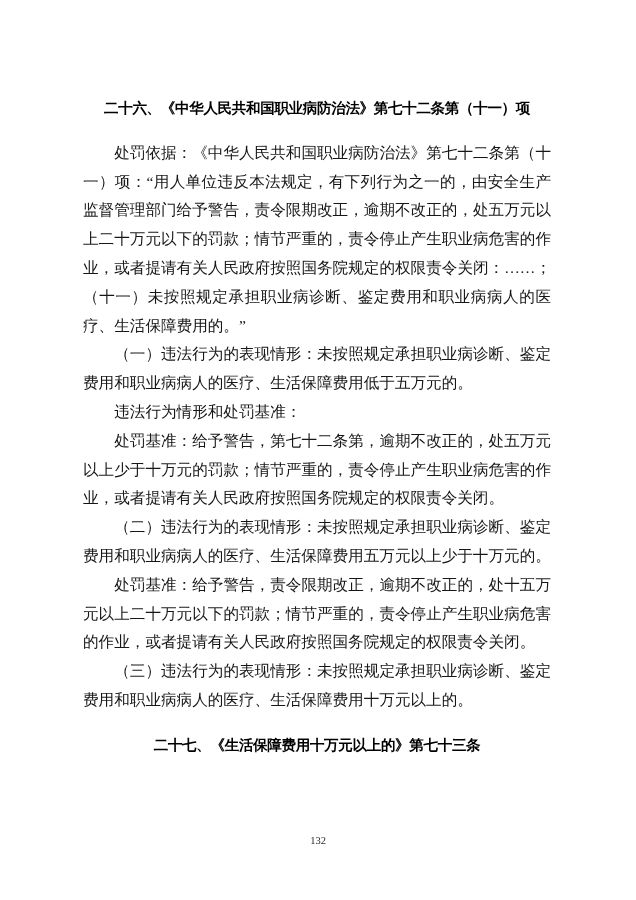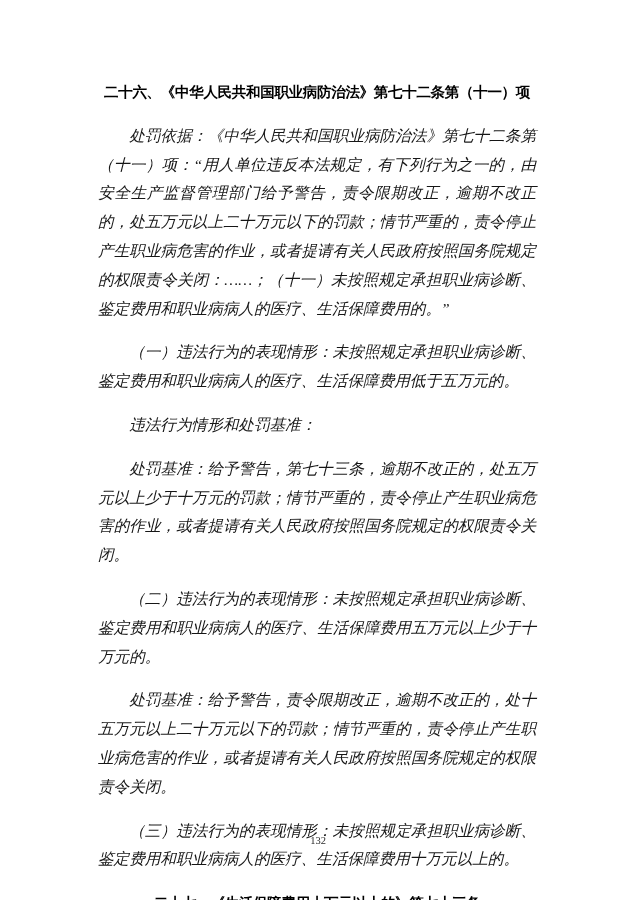--- a/index.html
+++ b/index.html
@@ -26,35 +26,34 @@
     position: absolute;
     left: 83px;
     top: 78px;
     width: 468px;
     font-size: 15.6px;
     line-height: 28.8px;
     text-align: justify;
     text-justify: inter-ideograph;
   }
   .heading {
-    margin: 0;
+    margin: 16px;
     padding: 0;
     font-size: 14.5px;
     font-weight: 700;
     color: #000000;
     text-align: center;
     text-indent: 0;
     line-height: 28.8px;
     letter-spacing: -0.3px;
   }
   .para {
-    margin: 15px;
+    margin: 0;
     padding: 0;
     text-indent: 2em;
-    font-style: italic;
   }
   .page-number {
     position: absolute;
     top: 835px;
     left: 0;
     width: 100%;
     text-align: center;
     font-size: 10.5px;
     line-height: 12px;
     color: #2a2a2a;
@@ -63,20 +62,20 @@
 </style>
 </head>
 <body>
 
 <div class="page">
   <div class="textblock">
     <h1 class="heading">二十六、《中华人民共和国职业病防治法》第七十二条第（十一）项</h1>
     <p class="para">处罚依据：《中华人民共和国职业病防治法》第七十二条第（十一）项：“用人单位违反本法规定，有下列行为之一的，由安全生产监督管理部门给予警告，责令限期改正，逾期不改正的，处五万元以上二十万元以下的罚款；情节严重的，责令停止产生职业病危害的作业，或者提请有关人民政府按照国务院规定的权限责令关闭：……；（十一）未按照规定承担职业病诊断、鉴定费用和职业病病人的医疗、生活保障费用的。”</p>
     <p class="para">（一）违法行为的表现情形：未按照规定承担职业病诊断、鉴定费用和职业病病人的医疗、生活保障费用低于五万元的。</p>
     <p class="para">违法行为情形和处罚基准：</p>
-    <p class="para">处罚基准：给予警告，第七十三条，逾期不改正的，处五万元以上少于十万元的罚款；情节严重的，责令停止产生职业病危害的作业，或者提请有关人民政府按照国务院规定的权限责令关闭。</p>
+    <p class="para">处罚基准：给予警告，第七十二条第，逾期不改正的，处五万元以上少于十万元的罚款；情节严重的，责令停止产生职业病危害的作业，或者提请有关人民政府按照国务院规定的权限责令关闭。</p>
     <p class="para">（二）违法行为的表现情形：未按照规定承担职业病诊断、鉴定费用和职业病病人的医疗、生活保障费用五万元以上少于十万元的。</p>
     <p class="para">处罚基准：给予警告，责令限期改正，逾期不改正的，处十五万元以上二十万元以下的罚款；情节严重的，责令停止产生职业病危害的作业，或者提请有关人民政府按照国务院规定的权限责令关闭。</p>
     <p class="para">（三）违法行为的表现情形：未按照规定承担职业病诊断、鉴定费用和职业病病人的医疗、生活保障费用十万元以上的。</p>
     <h1 class="heading">二十七、《生活保障费用十万元以上的》第七十三条</h1>
   </div>
   <div class="page-number">132</div>
 </div>
 
 </body></html>

